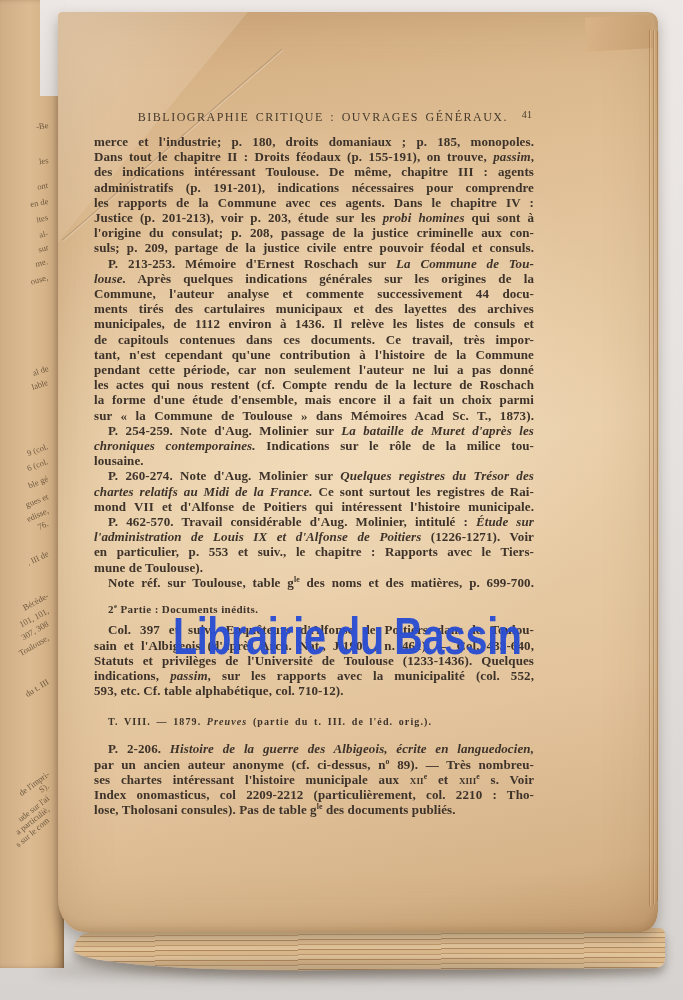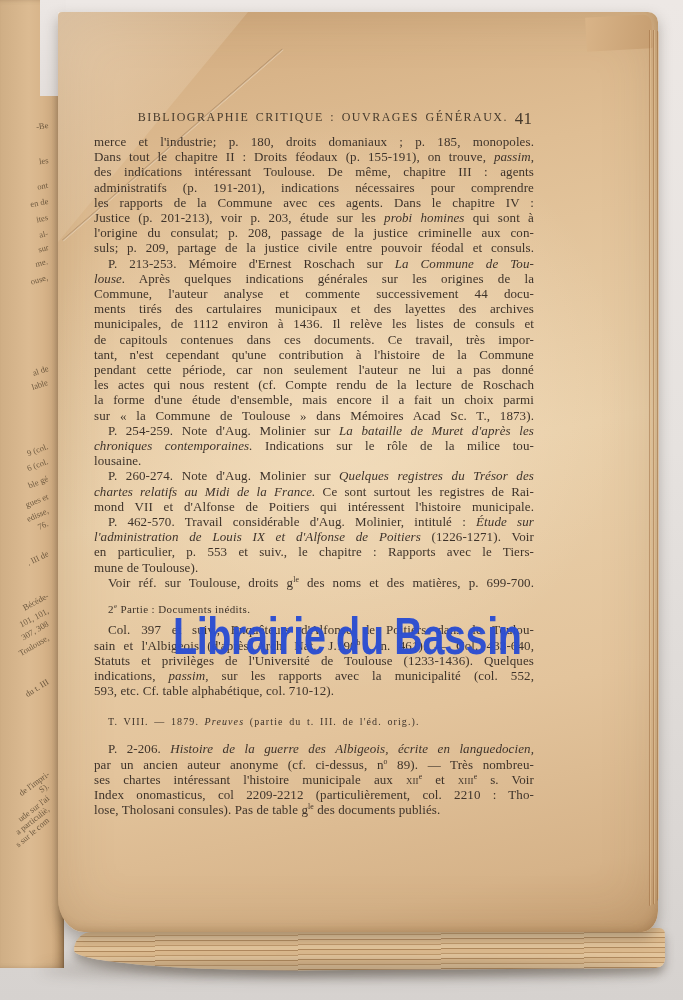--- a/index.html
+++ b/index.html
@@ -41,22 +41,22 @@
     background:repeating-linear-gradient(#dcba8e 0 4px,#c09a6d 4px 5px,#e3c59c 5px 9px,#b28b5f 9px 10px);
     box-shadow:0 6px 10px rgba(70,60,48,.4);}
   .book-shadow{position:absolute;left:40px;right:30px;bottom:22px;height:16px;
     background:rgba(60,50,40,.28);filter:blur(7px);border-radius:50%;}
   
   .text{position:absolute;left:94px;top:110px;width:440px;color:#3e332a;
     font-size:13px;letter-spacing:.1px;z-index:4;}
   .hdr{position:relative;height:20px;margin-bottom:4px;color:#463a2c;}
   .hdr-title{position:absolute;left:8px;right:26px;text-align:right;
     font-size:12px;letter-spacing:1.5px;word-spacing:2px;}
-  .hdr-num{position:absolute;right:2px;top:-1px;font-size:17px;}
-  .line{line-height:15.2px;text-align:justify;text-align-last:justify;}
+  .hdr-num{position:absolute;right:2px;top:-1px;font-size:10px;}
+  .line{line-height:15.2px;text-align:justify;text-align-last:justify;font-weight:bold;}
   .line.end{text-align-last:left;}
   .line.ind{text-indent:14px;}
   .line.h2{font-size:11px;text-align-last:left;letter-spacing:.4px;}
   .line.h1{font-size:10px;line-height:20px;letter-spacing:1.1px;word-spacing:2px;text-align-last:left;}
   .line .i{font-style:italic;}
   .line .sc{font-variant:small-caps;margin-top:40px;}
   .line sup{font-size:.6em;line-height:0;vertical-align:super;}
   
   .watermark{position:absolute;left:173px;top:606px;z-index:6;white-space:nowrap;
     font-family:"Liberation Sans", sans-serif;font-weight:700;font-size:52px;
@@ -140,21 +140,21 @@
         <div class="line ind"><span>P. 254-259. Note d'Aug. Molinier sur </span><span class="i">La bataille de Muret d'après les</span></div>
         <div class="line"><span class="i">chroniques contemporaines.</span><span> Indications sur le rôle de la milice tou-</span></div>
         <div class="line end"><span>lousaine.</span></div>
         <div class="line ind"><span>P. 260-274. Note d'Aug. Molinier sur </span><span class="i">Quelques registres du Trésor des</span></div>
         <div class="line"><span class="i">chartes relatifs au Midi de la France.</span><span> Ce sont surtout les registres de Rai-</span></div>
         <div class="line"><span>mond VII et d'Alfonse de Poitiers qui intéressent l'histoire municipale.</span></div>
         <div class="line ind"><span>P. 462-570. Travail considérable d'Aug. Molinier, intitulé : </span><span class="i">Étude sur</span></div>
         <div class="line"><span class="i">l'administration de Louis IX et d'Alfonse de Poitiers</span><span> (1226-1271). Voir</span></div>
         <div class="line"><span>en particulier, p. 553 et suiv., le chapitre : Rapports avec le Tiers-</span></div>
         <div class="line end"><span>mune de Toulouse).</span></div>
-        <div class="line ind"><span>Voir réf. sur Toulouse, droits g</span><sup>le</sup><span> des noms et des matières, p. 699-700.</span></div>
+        <div class="line ind"><span>Note réf. sur Toulouse, table g</span><sup>le</sup><span> des noms et des matières, p. 699-700.</span></div>
         <div class="line h2 ind end" style="margin-top: 12px;"><span>2</span><sup>e</sup><span> Partie : Documents inédits.</span></div>
         <div class="line ind" style="margin-top: 5px;"><span>Col. 397 et suiv., Enquêteurs d'Alfonse de Poitiers dans le Toulou-</span></div>
         <div class="line"><span>sain et l'Albigeois (d'après Arch. Nat., J.190</span><sup>b</sup><span> , n. 461). — Col. 433-640,</span></div>
         <div class="line"><span>Statuts et privilèges de l'Université de Toulouse (1233-1436). Quelques</span></div>
         <div class="line"><span>indications, </span><span class="i">passim</span><span>, sur les rapports avec la municipalité (col. 552,</span></div>
         <div class="line end"><span>593, etc. Cf. table alphabétique, col. 710-12).</span></div>
         <div class="line h1 ind end" style="margin-top: 14px;"><span>T. VIII. — 1879. </span><span class="i">Preuves</span><span> (partie du t. III. de l'éd. orig.).</span></div>
         <div class="line ind" style="margin-top: 9px;"><span>P. 2-206. </span><span class="i">Histoire de la guerre des Albigeois, écrite en languedocien,</span></div>
         <div class="line"><span>par un ancien auteur anonyme (cf. ci-dessus, n</span><sup>o</sup><span> 89). — Très nombreu-</span></div>
         <div class="line"><span>ses chartes intéressant l'histoire municipale aux </span><span class="sc">xii</span><sup>e</sup><span> et </span><span class="sc">xiii</span><sup>e</sup><span> s. Voir</span></div>

